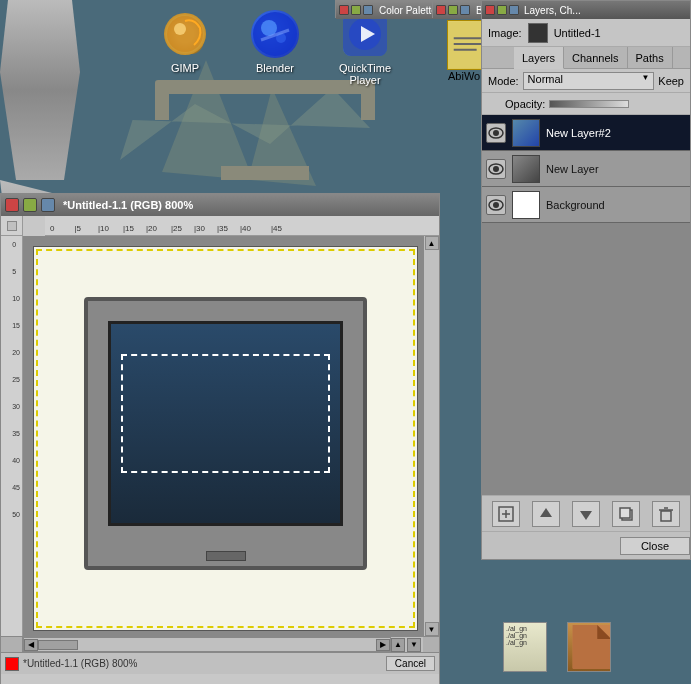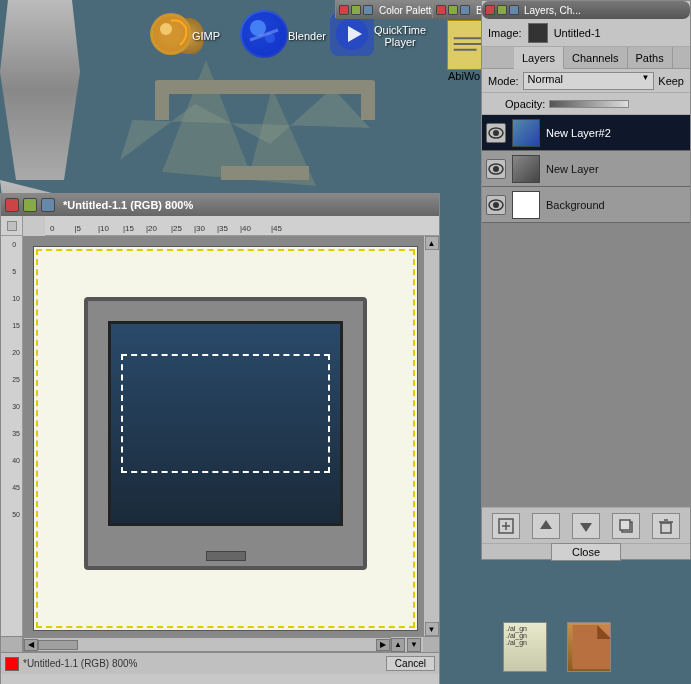--- a/index.html
+++ b/index.html
@@ -26,21 +26,21 @@
     .desktop-icons {
       position: absolute;
       top: 10px;
       left: 150px;
       display: flex;
       gap: 20px;
     }
 
     .desktop-icon {
       display: flex;
-      flex-direction: row;
+      flex-direction: column;
       align-items: center;
       width: 70px;
       cursor: pointer;
     }
 
     .desktop-icon .icon-img {
       width: 48px;
       height: 48px;
       display: flex;
       align-items: center;
@@ -342,21 +342,20 @@
       flex-direction: column;
     }
 
     .layers-titlebar {
       height: 18px;
       background: linear-gradient(to bottom, #777, #555);
       display: flex;
       align-items: center;
       padding: 0 3px;
       gap: 2px;
-      border-radius: 7px;
     }
 
     .layers-titlebar-text {
       color: white;
       font-size: 10px;
       margin-left: 3px;
     }
 
     .layers-image-bar {
       height: 28px;
@@ -524,26 +523,26 @@
     .layer-tool-btn {
       width: 28px; height: 26px;
       background: #d0d0d0;
       border: 1px solid #888;
       display: flex; align-items: center; justify-content: center;
       cursor: pointer;
       font-size: 14px;
     }
 
     .close-btn-bar {
-      height: 16px;
+      height: 28px;
       background: #c0c0c0;
       border-top: 1px solid #aaa;
       display: flex;
       align-items: center;
-      justify-content: center;
+      justify-content: flex-end;
     }
 
     .close-button {
       padding: 2px 20px;
       background: #d0d0d0;
       border: 1px solid #888;
       cursor: pointer;
       font-size: 11px;
     }
 

